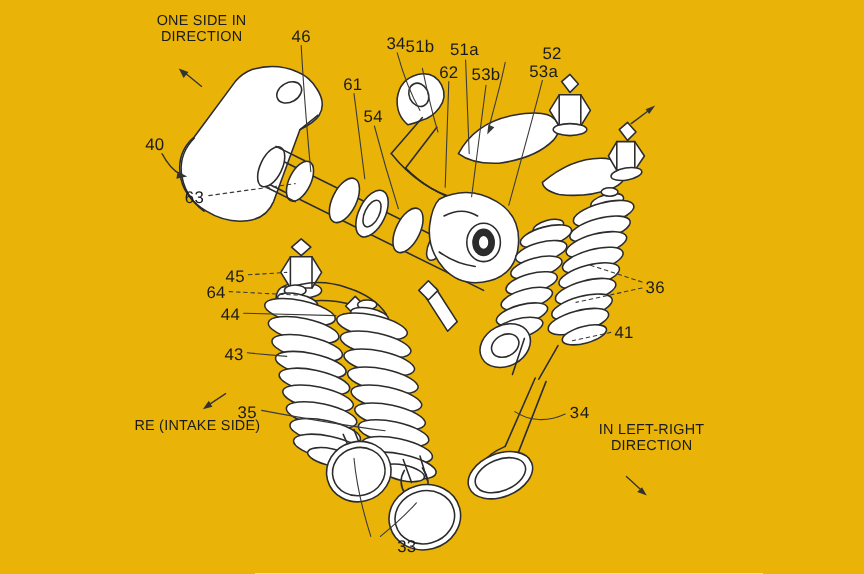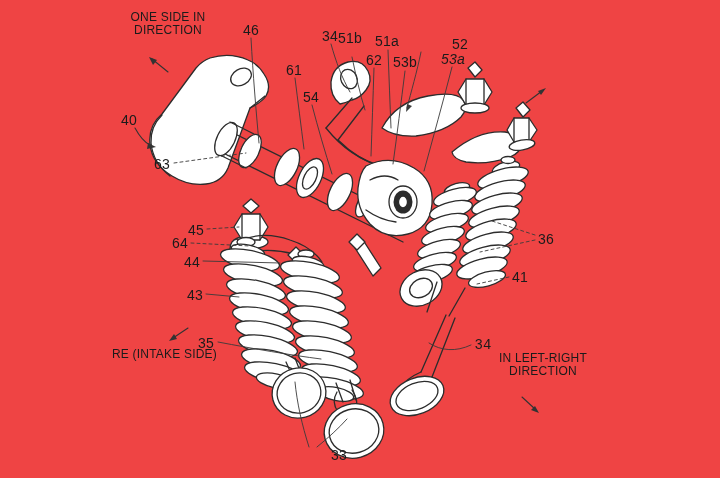--- a/index.html
+++ b/index.html
@@ -1,17 +1,17 @@
 <!DOCTYPE html>
 <html><head>
 <meta charset="utf-8">
 <style>
   html,body{margin:0;padding:0;background:#ffffff;}
   .stage{
-    position:relative;width:720px;height:478px;background:#ef4444;overflow:hidden;
+    position:relative;width:720px;height:478px;background:#eab308;overflow:hidden;
     font-family:"Liberation Sans","DejaVu Sans",sans-serif;
   }
   .stage svg{position:absolute;left:0;top:0;}
   .dir-label{
     position:absolute;color:#1b1b1b;font-size:12px;line-height:13px;
     text-align:center;letter-spacing:.2px;white-space:nowrap;font-weight:500;
   }
   .dir-label.single{text-align:left;}
   .ref{
     position:absolute;transform:translate(-50%,-50%);color:#1b1b1b;
@@ -241,21 +241,21 @@
 
   <div id="refs">
       <span class="ref" style="left: 129px; top: 120px;">40</span>
       <span class="ref" style="left: 251px; top: 30px;">46</span>
       <span class="ref" style="left: 330px; top: 36px;">34</span>
       <span class="ref" style="left: 350px; top: 38px;">51b</span>
       <span class="ref" style="left: 387px; top: 41px;">51a</span>
       <span class="ref" style="left: 422px; top: 44px; margin-left: 38px;">52</span>
       <span class="ref" style="left: 374px; top: 60px;">62</span>
       <span class="ref" style="left: 405px; top: 62px;">53b</span>
-      <span class="ref" style="left: 453px; top: 59px; font-style: italic;">53a</span>
+      <span class="ref" style="left: 453px; top: 59px;">53a</span>
       <span class="ref" style="left: 294px; top: 70px;">61</span>
       <span class="ref" style="left: 311px; top: 97px;">54</span>
       <span class="ref" style="left: 162px; top: 164px;">63</span>
       <span class="ref" style="left: 196px; top: 230px;">45</span>
       <span class="ref" style="left: 180px; top: 243px;">64</span>
       <span class="ref" style="left: 192px; top: 262px;">44</span>
       <span class="ref" style="left: 195px; top: 295px;">43</span>
       <span class="ref" style="left: 206px; top: 343px;">35</span>
       <span class="ref" style="left: 311px; top: 455px; margin-left: 28px;">33</span>
       <span class="ref" style="left: 483px; top: 345px; font-family: Liberation Mono, monospace;">34</span>

